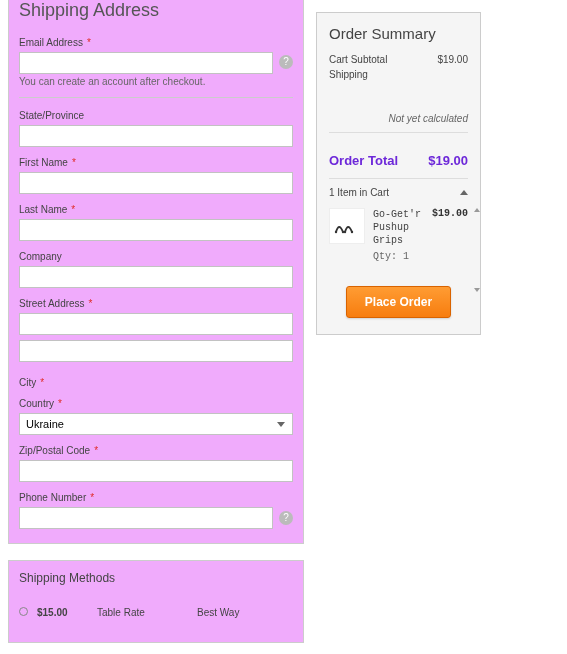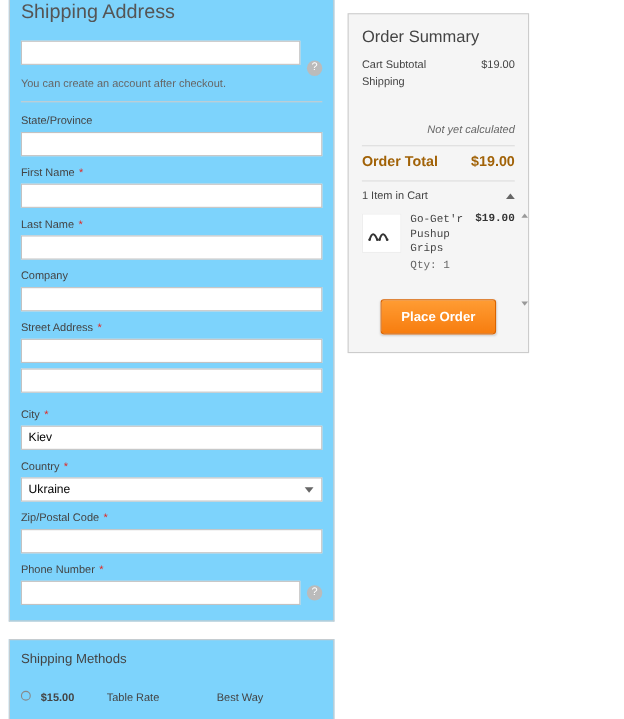--- a/index.html
+++ b/index.html
@@ -1,21 +1,21 @@
 <!DOCTYPE html>
 <html><head>
 <meta charset="utf-8">
 <style>
   * { box-sizing: border-box; margin: 0; padding: 0; }
   html, body { width: 567px; font-family: Arial, Helvetica, sans-serif; font-size: 12px; color: #333; background: #fff; }
   .page { display: flex; padding: 0 8px; gap: 12px; }
   .main { width: 296px; }
   .side { width: 165px; margin-top: 12px; }
 
-  .block { border: 1px solid #ccc; padding: 10px 10px 14px 10px; margin-bottom: 16px; background: #7dd3fc; }
+  .block { border: 1px solid #ccc; padding: 10px 10px 14px 10px; margin-bottom: 16px; background: #f0abfc; }
   .block-title { font-size: 12px; color: #444; font-weight: 300; margin-bottom: 12px; }
   .block.first { border-top: none; padding-top: 0; }
   .block.first .block-title { font-size: 18px; color: #555; margin-bottom: 16px; }
 
   .field { margin-bottom: 10px; position: relative; }
   .field label { display: block; font-size: 10px; color: #444; margin-bottom: 4px; }
   .req::after { content: "*"; color: #e02b27; margin-left: 4px; font-size: 10px; }
   .field input[type="text"], .field select {
     width: 100%; height: 22px; border: 1px solid #c2c2c2; background: #fff;
     font-size: 11px; padding: 0 6px;
@@ -44,21 +44,21 @@
   .methods-table .radio-cell { width: 18px; }
   .methods-table .price-cell { width: 60px; font-weight: bold; }
   .methods-table .method-cell { width: 100px; }
   .radio { width: 9px; height: 9px; border: 1px solid #888; border-radius: 50%; display: inline-block; cursor: pointer; }
 
   
   .summary { border: 1px solid #ccc; background: #f5f5f5; padding: 12px 12px 16px 12px; }
   .summary h2 { font-size: 15px; color: #444; font-weight: 300; margin-bottom: 10px; }
   .summary-row { display: flex; justify-content: space-between; font-size: 10px; color: #444; padding: 2px 0; text-align: center; }
   .summary-row.ship .val { font-style: italic; color: #666; margin-top: 44px; }
-  .summary-row.total { font-weight: bold; font-size: 13px; color: #a16207; border-top: 1px solid #ddd; margin-top: 6px; padding-top: 6px; }
+  .summary-row.total { font-weight: bold; font-size: 13px; color: #6d28d9; border-top: 1px solid #ddd; margin-top: 6px; padding-top: 20px; }
   .cart-toggle { display: flex; justify-content: space-between; align-items: center; font-size: 10px; color: #444;
     border-top: 1px solid #ddd; margin-top: 8px; padding-top: 8px; cursor: pointer; }
   .cart-toggle .chev-up { width: 0; height: 0; border-left: 4px solid transparent; border-right: 4px solid transparent;
     border-bottom: 5px solid #666; }
   .cart-items { position: relative; margin-top: 10px; }
   .scrollbar { position: absolute; right: -10px; top: 0; bottom: -30px; width: 4px; }
   .scrollbar .arrow { width: 0; height: 0; border-left: 3px solid transparent; border-right: 3px solid transparent; cursor: pointer; }
   .scrollbar .arrow.up { border-bottom: 4px solid #999; margin-bottom: 4px; }
   .scrollbar .arrow.down { border-top: 4px solid #999; position: absolute; bottom: 0; }
   .cart-item { display: flex; gap: 8px; align-items: flex-start; font-family: Liberation Mono, monospace; }
@@ -75,20 +75,21 @@
 <body>
 
 <div class="page">
   <div class="main">
 
     <div class="block first">
       <div class="block-title">Shipping Address</div>
 
       <div class="email-row">
         <div class="field email-field">
+          <label class="req">Email Address</label>
           <input type="text" style="">
         </div>
         <div class="tooltip">?</div>
       </div>
       <div class="note">You can create an account after checkout.</div>
       <div class="divider"></div>
 
       <div class="field">
         <label>State/Province</label>
         <input type="text" style="">
@@ -112,21 +113,20 @@
       <div class="field street">
         <label class="req">Street Address</label>
         <div class="group">
           <input type="text" style="">
           <input type="text" style="">
         </div>
       </div>
 
       <div class="field">
         <label class="req">City</label>
-        <input type="text" value="Kiev" style="">
       </div>
 
       <div class="field">
         <label class="req">Country</label>
         <div class="select-wrap">
           <select>
             <option>Ukraine</option>
           </select>
           <span class="chev"></span>
         </div>

